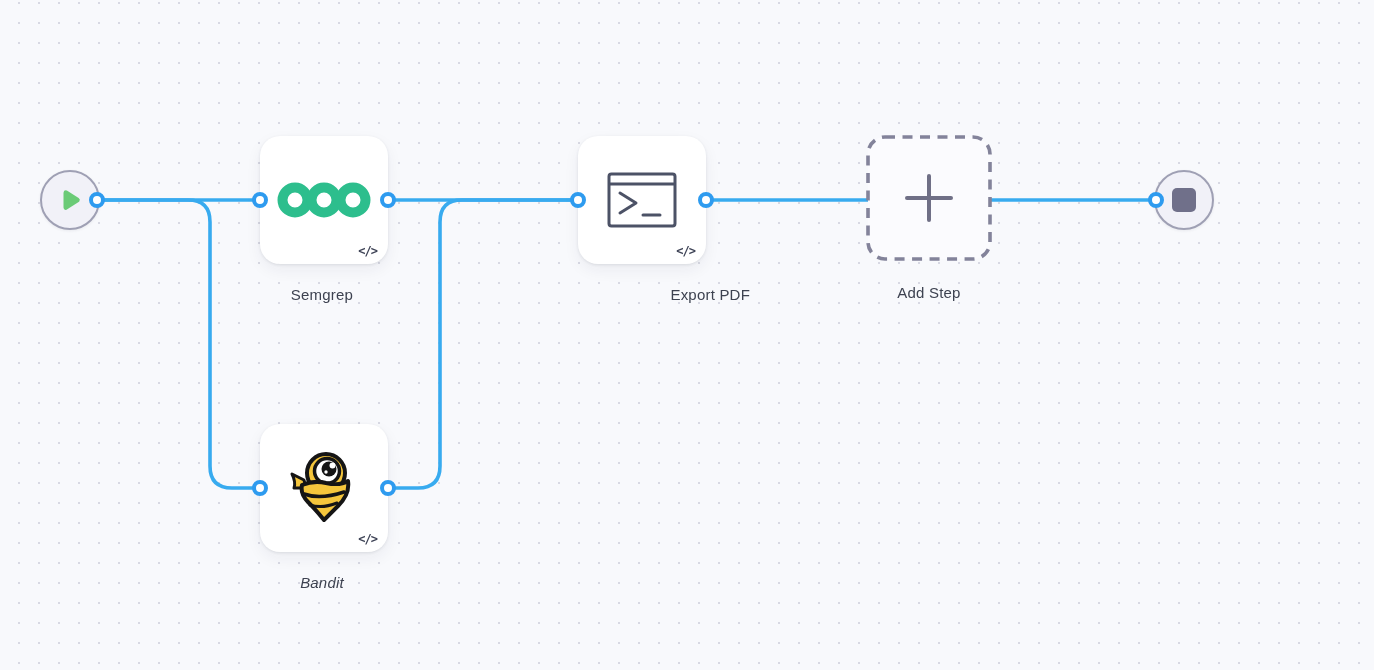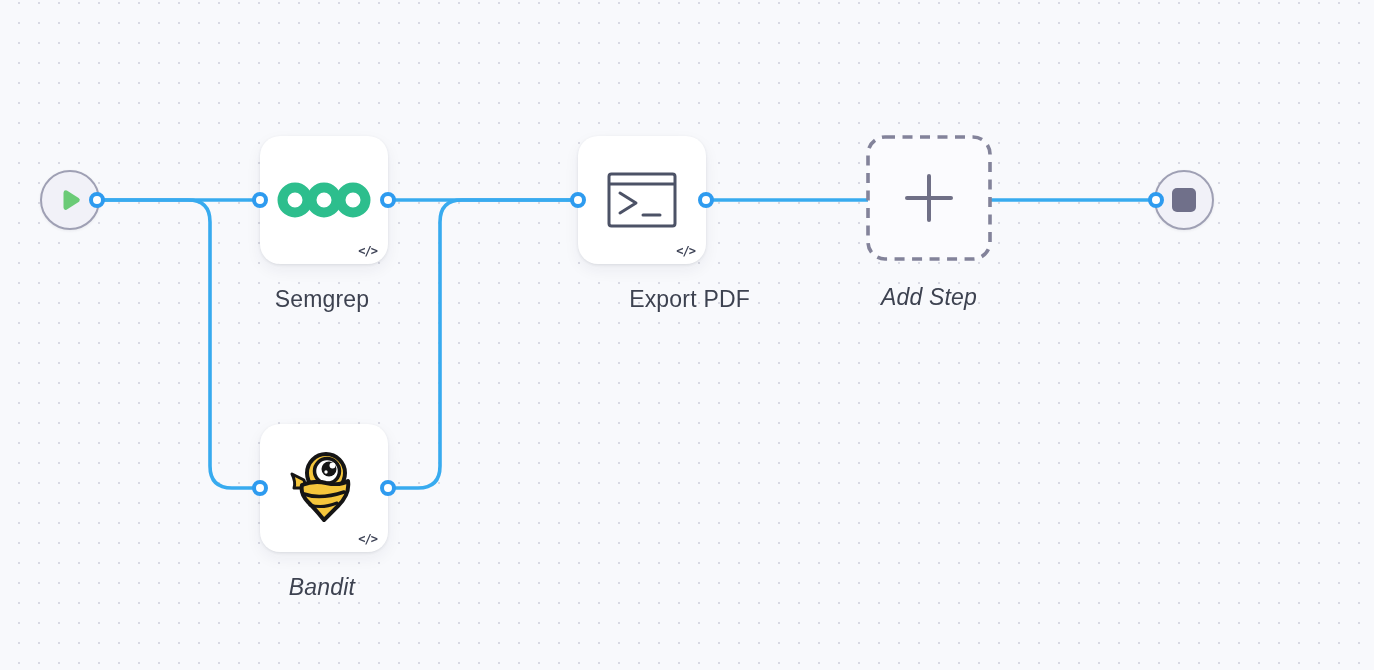--- a/index.html
+++ b/index.html
@@ -34,21 +34,21 @@
     background:#F1F1F8;border:2px solid #9FA0B4;box-sizing:border-box;
     display:flex;align-items:center;justify-content:center;cursor:pointer;
     box-shadow:0 1px 3px rgba(30,35,60,.07);
   }
   .handle{
     position:absolute;z-index:3;width:16px;height:16px;border-radius:50%;
     background:#ffffff;border:4.5px solid #2E9BEF;box-sizing:border-box;cursor:crosshair;
   }
   .node-label{
     position:absolute;z-index:2;width:220px;text-align:center;
-    font-size:23px;color:#3D4250;letter-spacing:.2px;
+    font-size:15px;color:#3D4250;letter-spacing:.2px;
   }
   .addstep{
     position:absolute;z-index:2;width:128px;height:128px;
     display:flex;align-items:center;justify-content:center;cursor:pointer;
   }
 </style>
 </head>
 <body>
 
 <div class="canvas">
@@ -117,21 +117,21 @@
 
   <div class="addstep" style="left:865px;top:134px;">
     <svg width="128" height="128" viewBox="0 0 128 128">
       <rect x="3" y="3" width="122" height="122" rx="17" fill="#FBFBFE" stroke="#83839A" stroke-width="3.6" stroke-dasharray="10 7.5"></rect>
       <g>
         <line x1="42" y1="64" x2="86" y2="64" stroke="#6F6F86" stroke-width="4" stroke-linecap="round"></line>
         <line x1="64" y1="42" x2="64" y2="86" stroke="#6F6F86" stroke-width="4" stroke-linecap="round"></line>
       </g>
     </svg>
   </div>
-  <div class="node-label" style="left:819px;top:284px;font-style:italic;">Add Step</div>
+  <div class="node-label" style="left:819px;top:284px;">Add Step</div>
 
   <div class="round-node" style="left:1154px;top:170px;">
     <svg width="26" height="26" viewBox="0 0 26 26">
       <rect x="1" y="1" width="24" height="24" rx="5" fill="#70708A"></rect>
     </svg>
   </div>
   <div class="handle" style="left:1148px;top:192px;"></div>
 
 </div>
 

